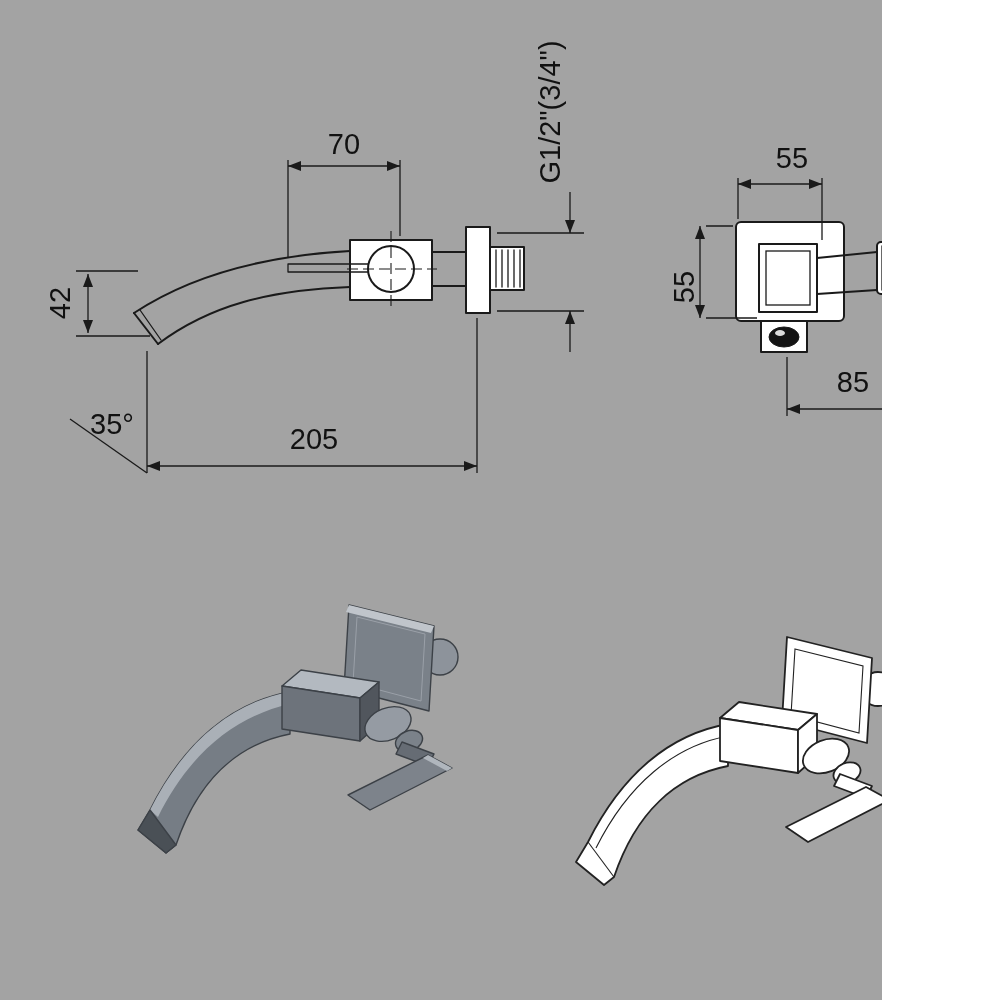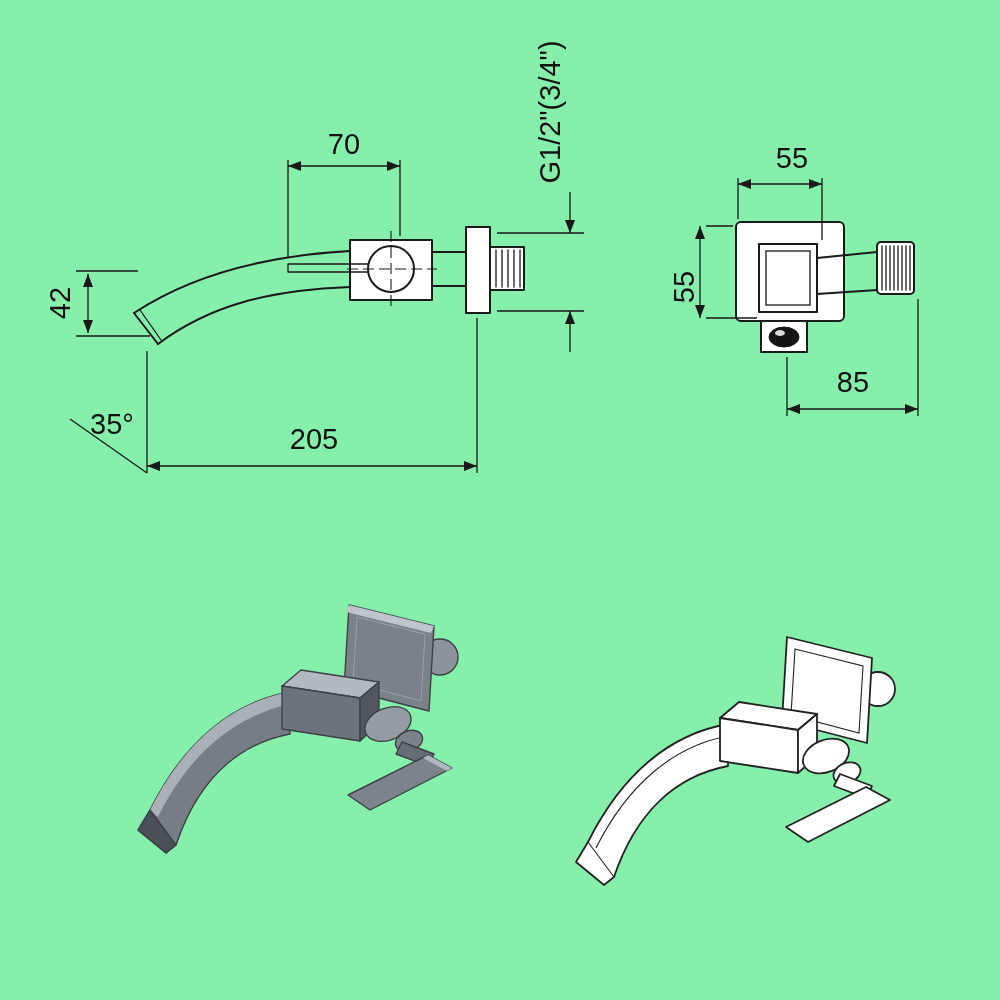--- a/index.html
+++ b/index.html
@@ -1,16 +1,16 @@
 <!DOCTYPE html>
 <html><head>
 <meta charset="utf-8">
 <style>
   html,body{margin:0;padding:0;background:#fff}
-  .page{width:1000px;height:1000px;background:#86efac;position:relative;overflow:hidden;
+  .page{width:882px;height:1000px;background:#a3a3a3;position:relative;overflow:hidden;
         font-family:"Liberation Sans",sans-serif}
   svg{display:block}
   
   .ol{fill:none;stroke:#1a1a1a;stroke-width:2;stroke-linecap:round;stroke-linejoin:round}
   .olw{fill:#ffffff;stroke:#1a1a1a;stroke-width:2;stroke-linejoin:round}
   .thin{fill:none;stroke:#1a1a1a;stroke-width:1.3;stroke-linecap:round}
   .dash{fill:none;stroke:#1a1a1a;stroke-width:1.1;stroke-dasharray:11 5}
   
   .dim{fill:none;stroke:#1a1a1a;stroke-width:1.3}
   .ah{fill:#1a1a1a;stroke:none}

